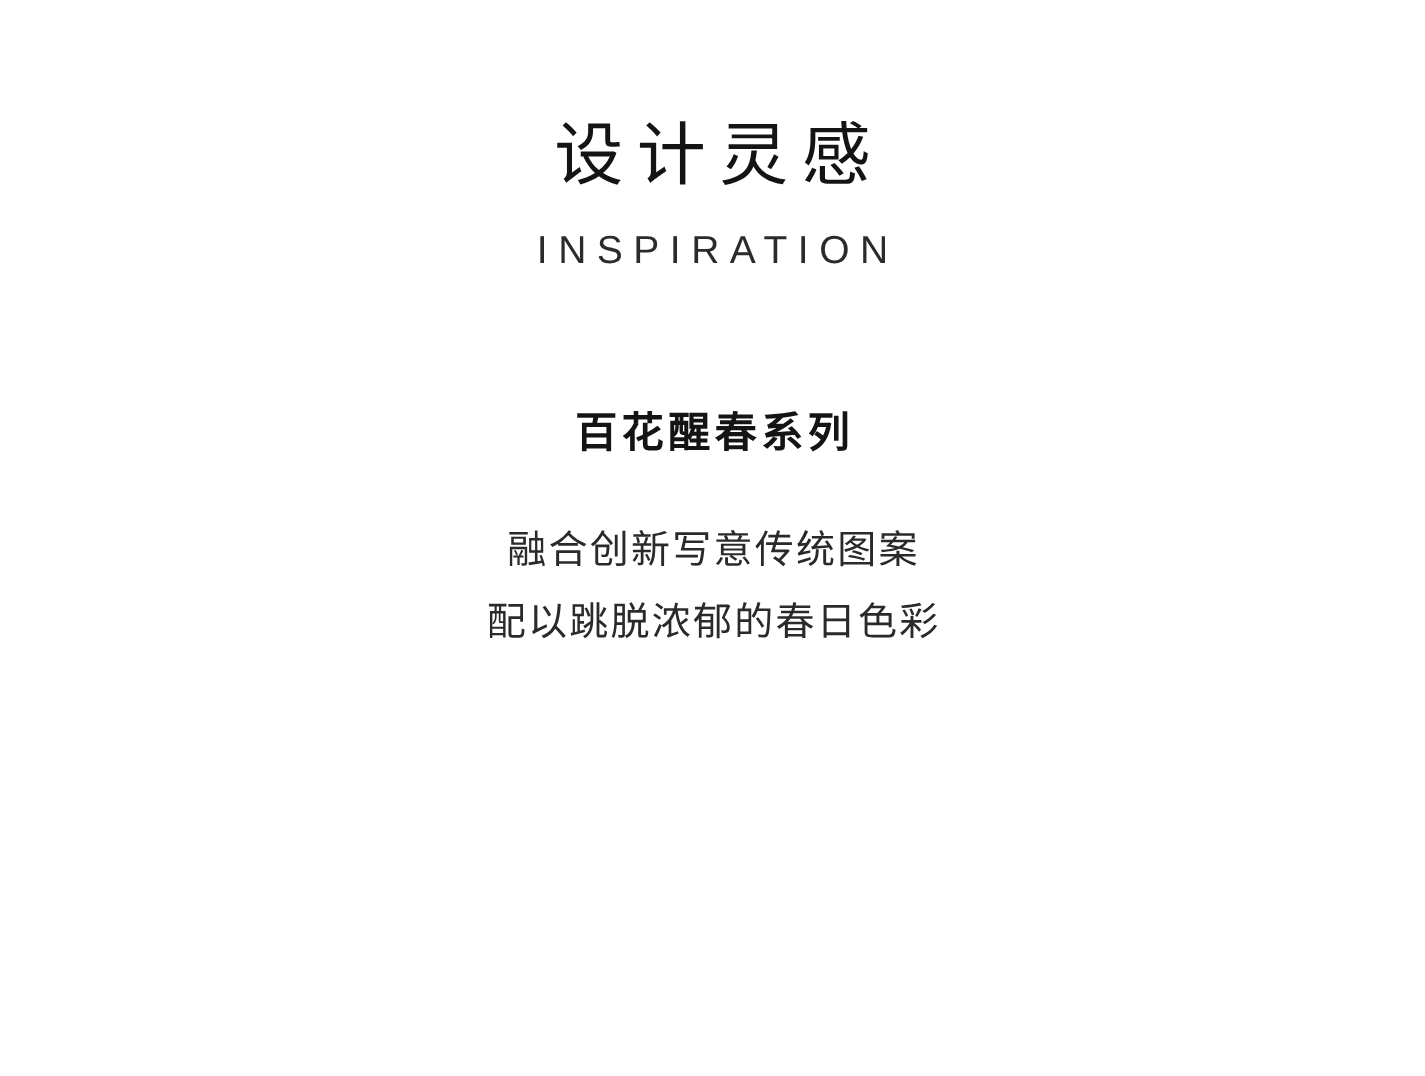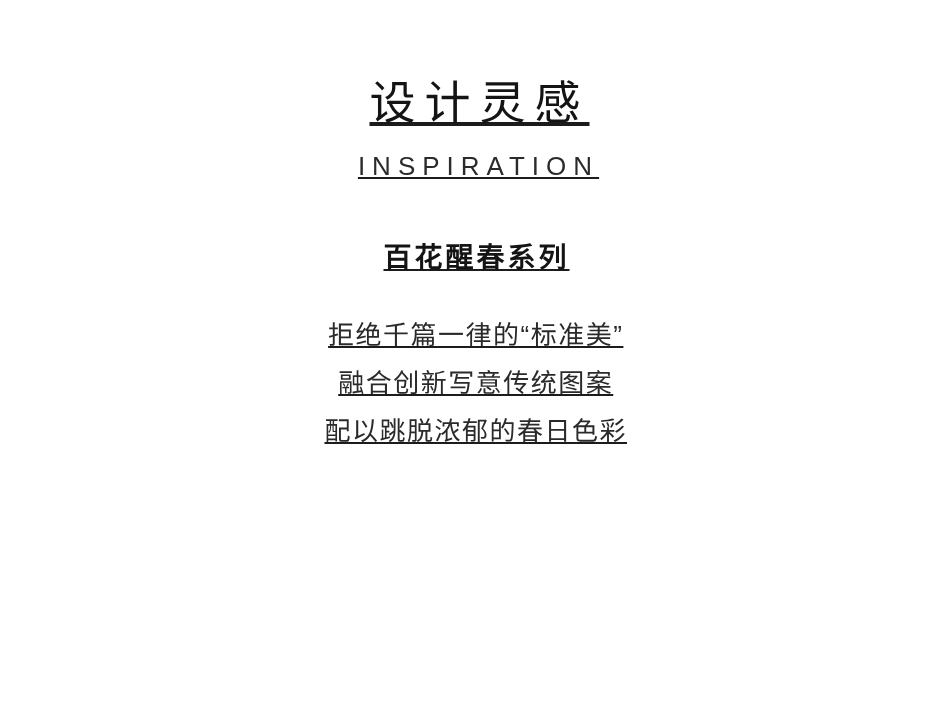--- a/index.html
+++ b/index.html
@@ -14,21 +14,20 @@
     color: #1c1c1c;
     overflow: hidden;
   }
   .page {
     width: 950px;
     height: 717px;
     position: relative;
     display: flex;
     flex-direction: column;
     align-items: center;
-    text-decoration: underline;
   }
   .title-block {
     margin-top: 78px;
     text-align: center;
   }
   .main-title {
     font-size: 46px;
     font-weight: 400;
     letter-spacing: 9px;
     line-height: 1.1;
@@ -38,21 +37,21 @@
   }
   .sub-title {
     margin-top: 22px;
     font-size: 26px;
     font-weight: 300;
     letter-spacing: 7px;
     color: #2b2b2b;
     text-indent: 7px;
   }
   .section-title {
-    margin-top: 53px;
+    margin-top: 84px;
     font-size: 28px;
     font-weight: 700;
     letter-spacing: 3px;
     color: #141414;
     text-indent: 3px;
     text-align: center;
   }
   .body-lines {
     margin-top: 36px;
     text-align: center;
@@ -73,18 +72,17 @@
 <div class="page">
 
   <div class="title-block">
     <div class="main-title">设计灵感</div>
     <div class="sub-title">INSPIRATION</div>
   </div>
 
   <div class="section-title">百花醒春系列</div>
 
   <div class="body-lines">
-    <div class="body-line">拒绝千篇一律的“标准美”</div>
     <div class="body-line">融合创新写意传统图案</div>
     <div class="body-line">配以跳脱浓郁的春日色彩</div>
   </div>
 
 </div>
 
 </body></html>

